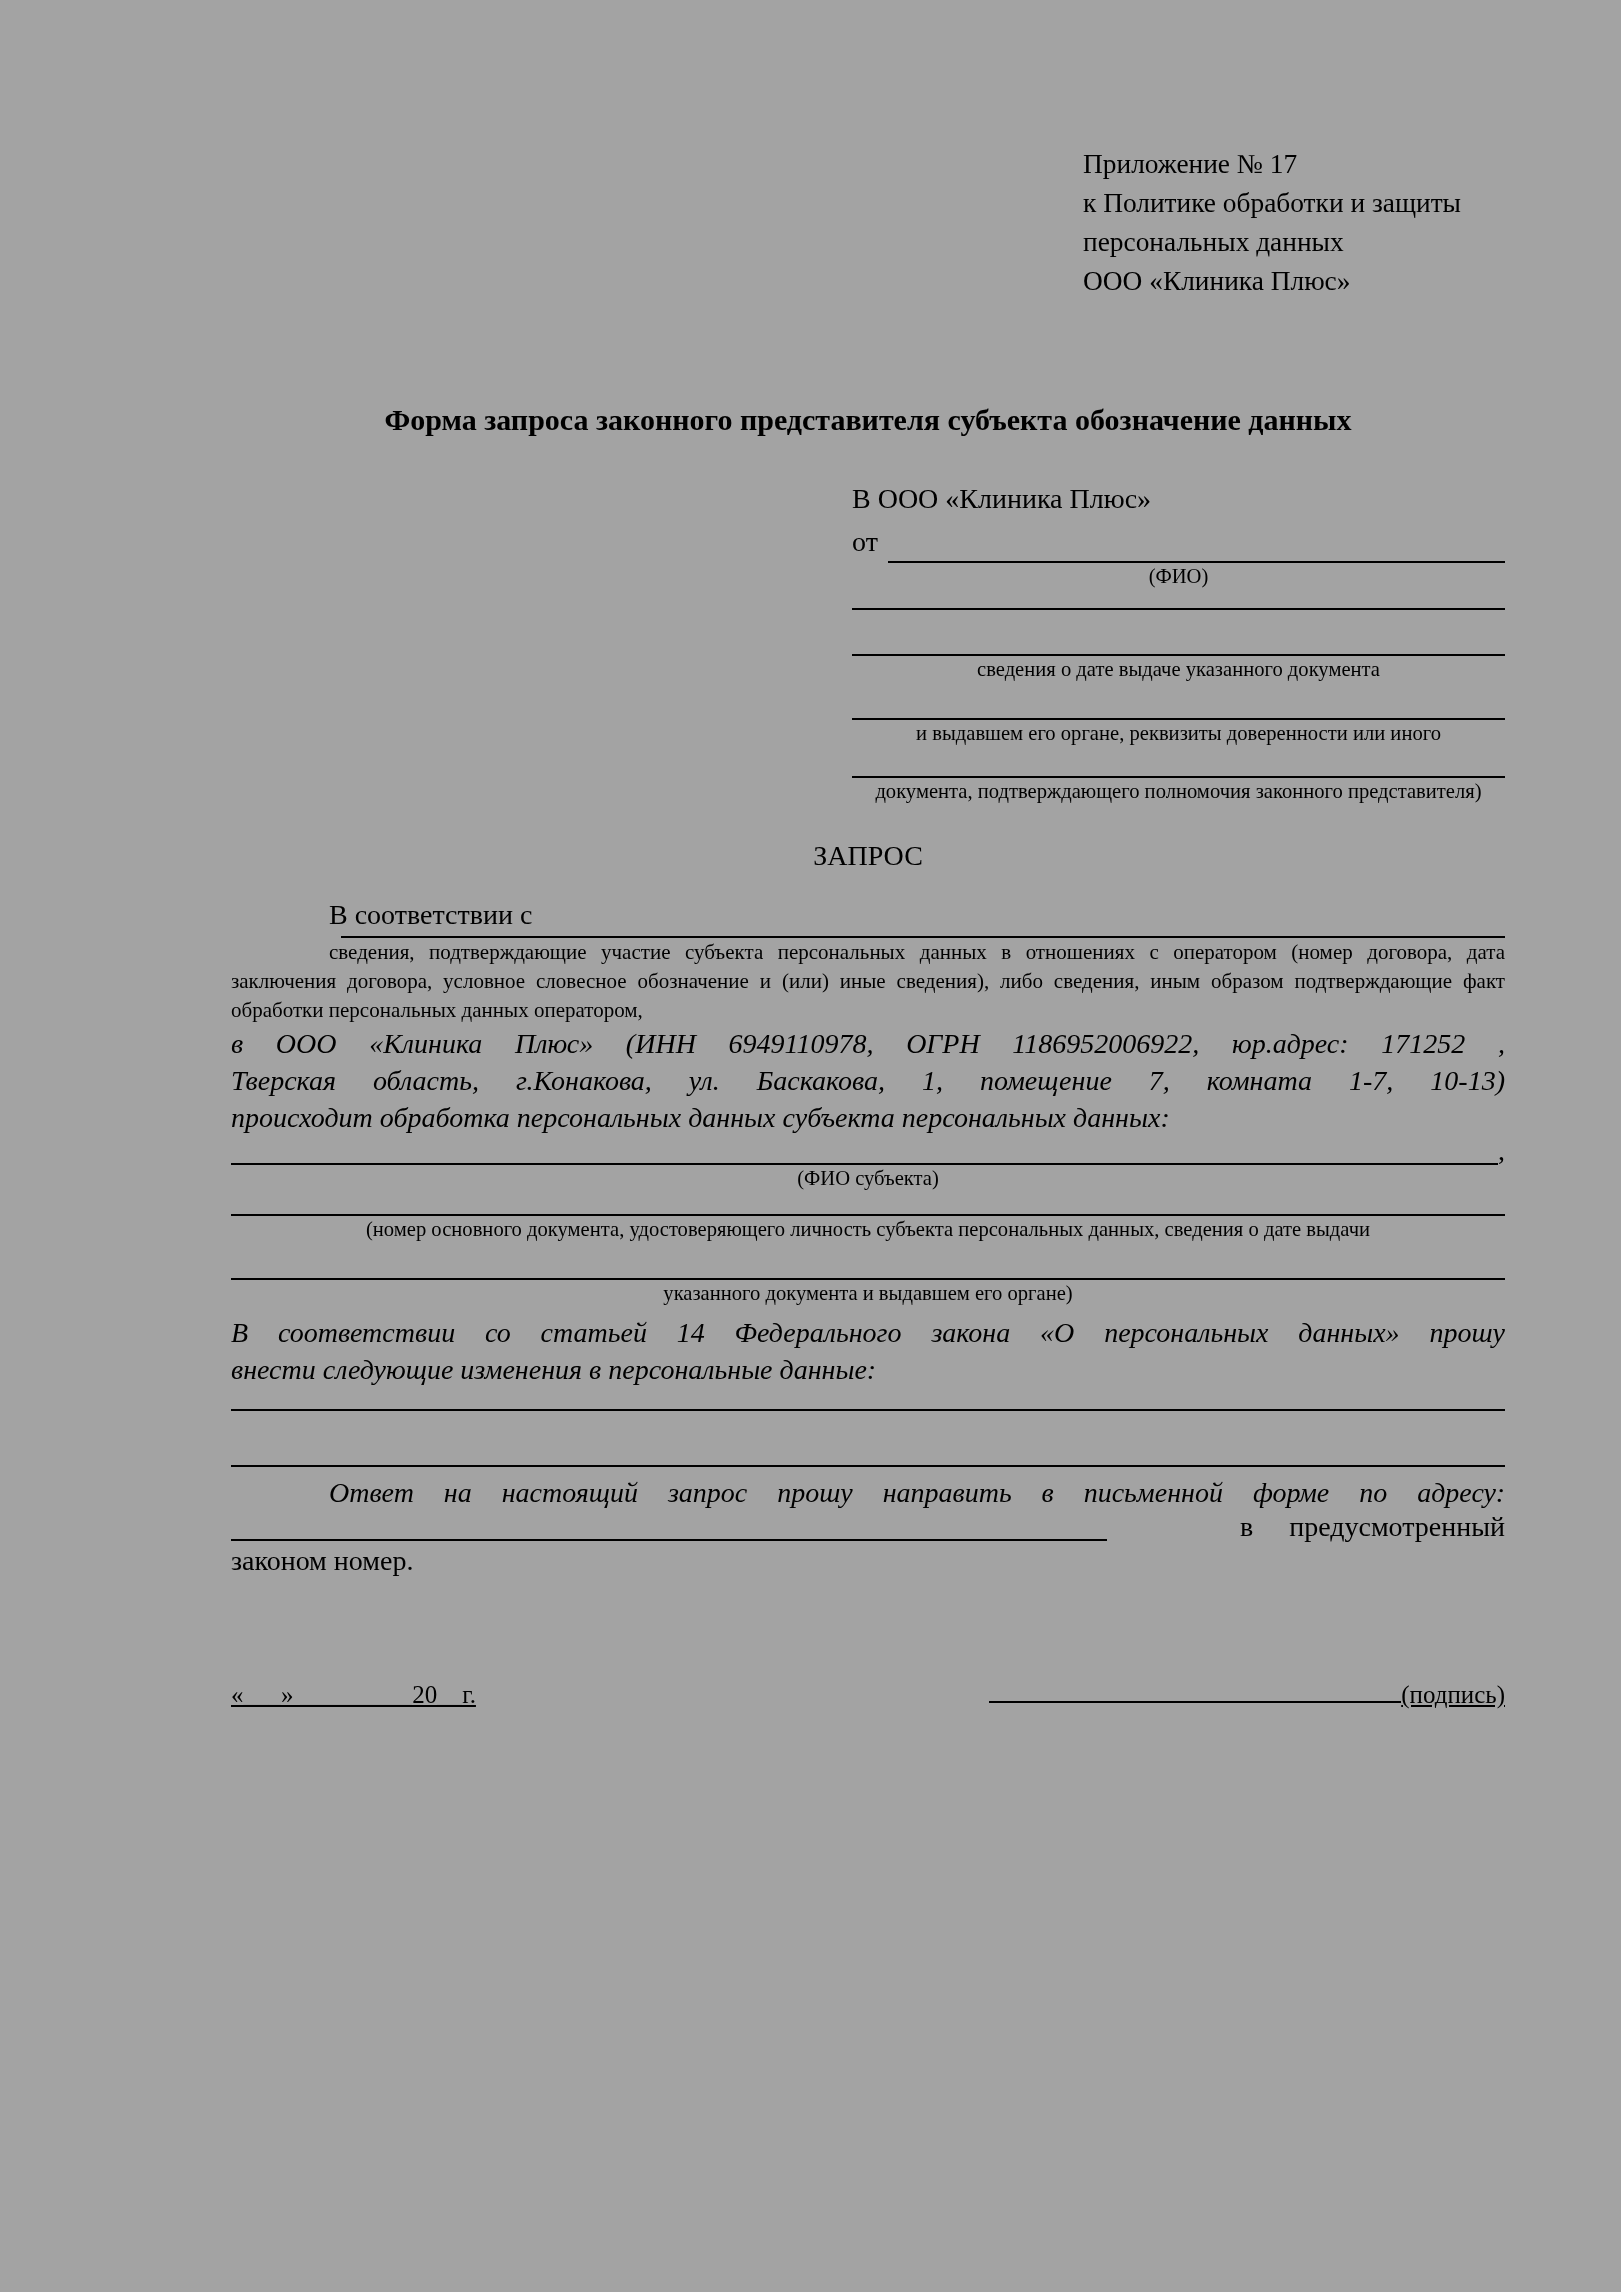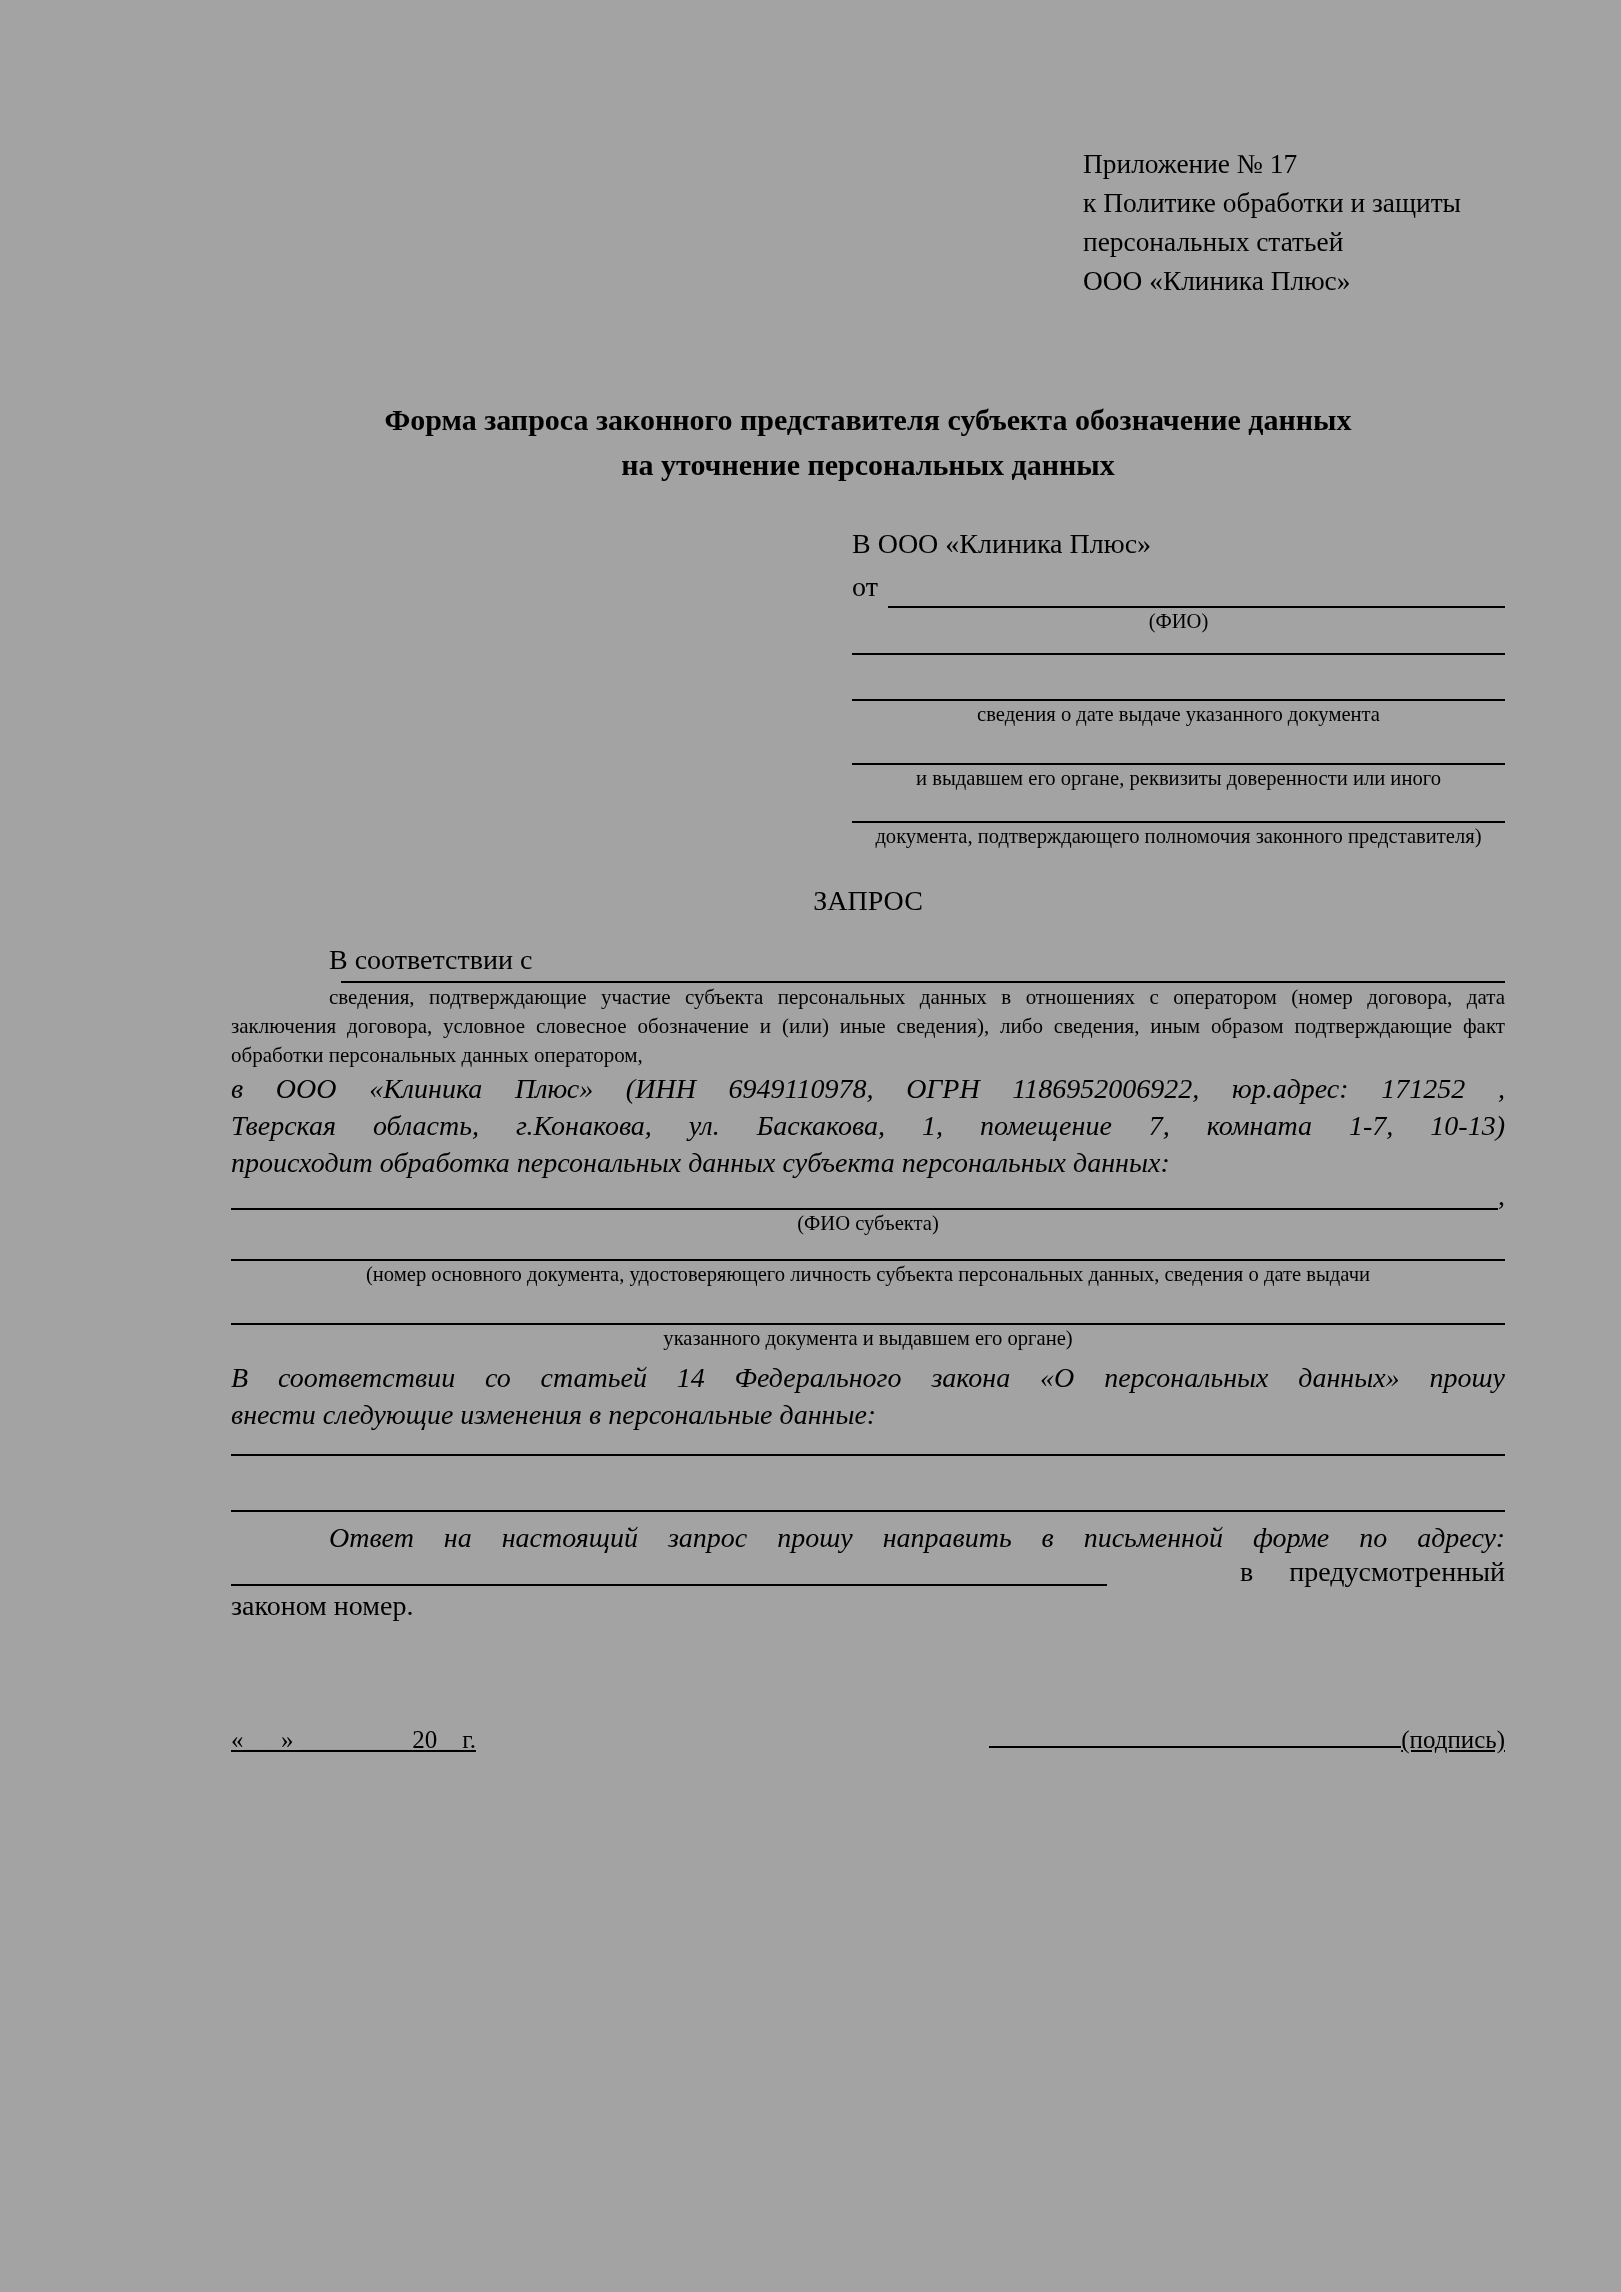--- a/index.html
+++ b/index.html
@@ -50,27 +50,26 @@
   .sig-blank { display:inline-block; width:412px; border-bottom:2.9px solid #000; }
 </style>
 </head>
 <body>
 
 <div class="page">
 
   <div class="appendix">
     <div>Приложение № 17</div>
     <div>к Политике обработки и защиты</div>
-    <div>персональных статьей</div>
+    <div>персональных данных</div>
     <div>ООО «Клиника Плюс»</div>
   </div>
 
   <div class="doc-title">
     <span>Форма запроса законного представителя субъекта обозначение данных</span><br>
-    <span>на уточнение персональных данных</span>
   </div>
 
   <div class="addressee">
     <div>В ООО «Клиника Плюс»</div>
     <div class="addr-row">
       <span>от</span>
       <span class="blank"></span>
     </div>
     <div class="caption">(ФИО)</div>
 

